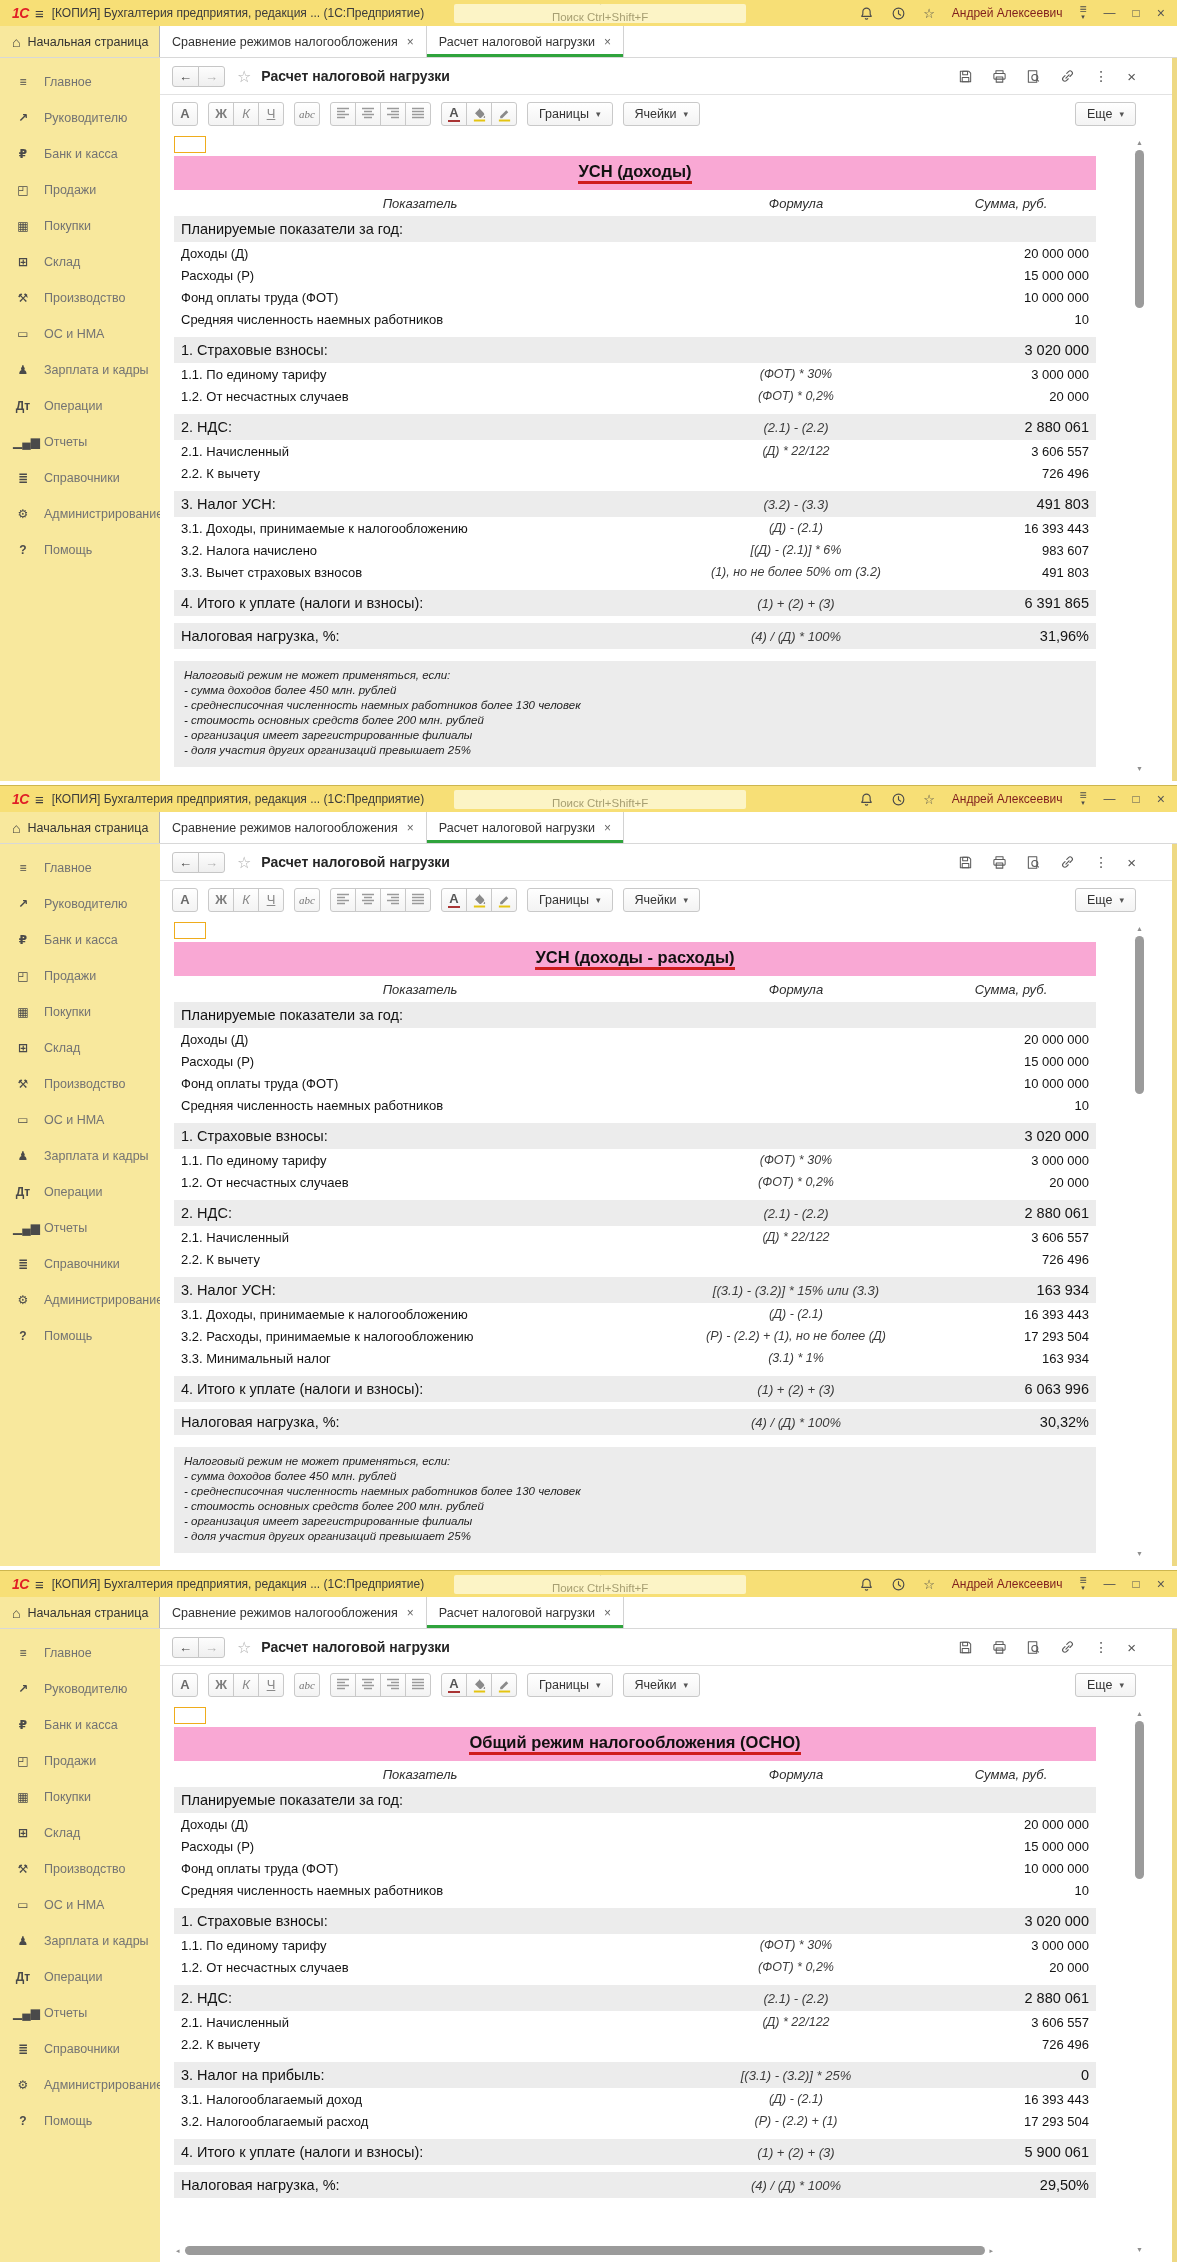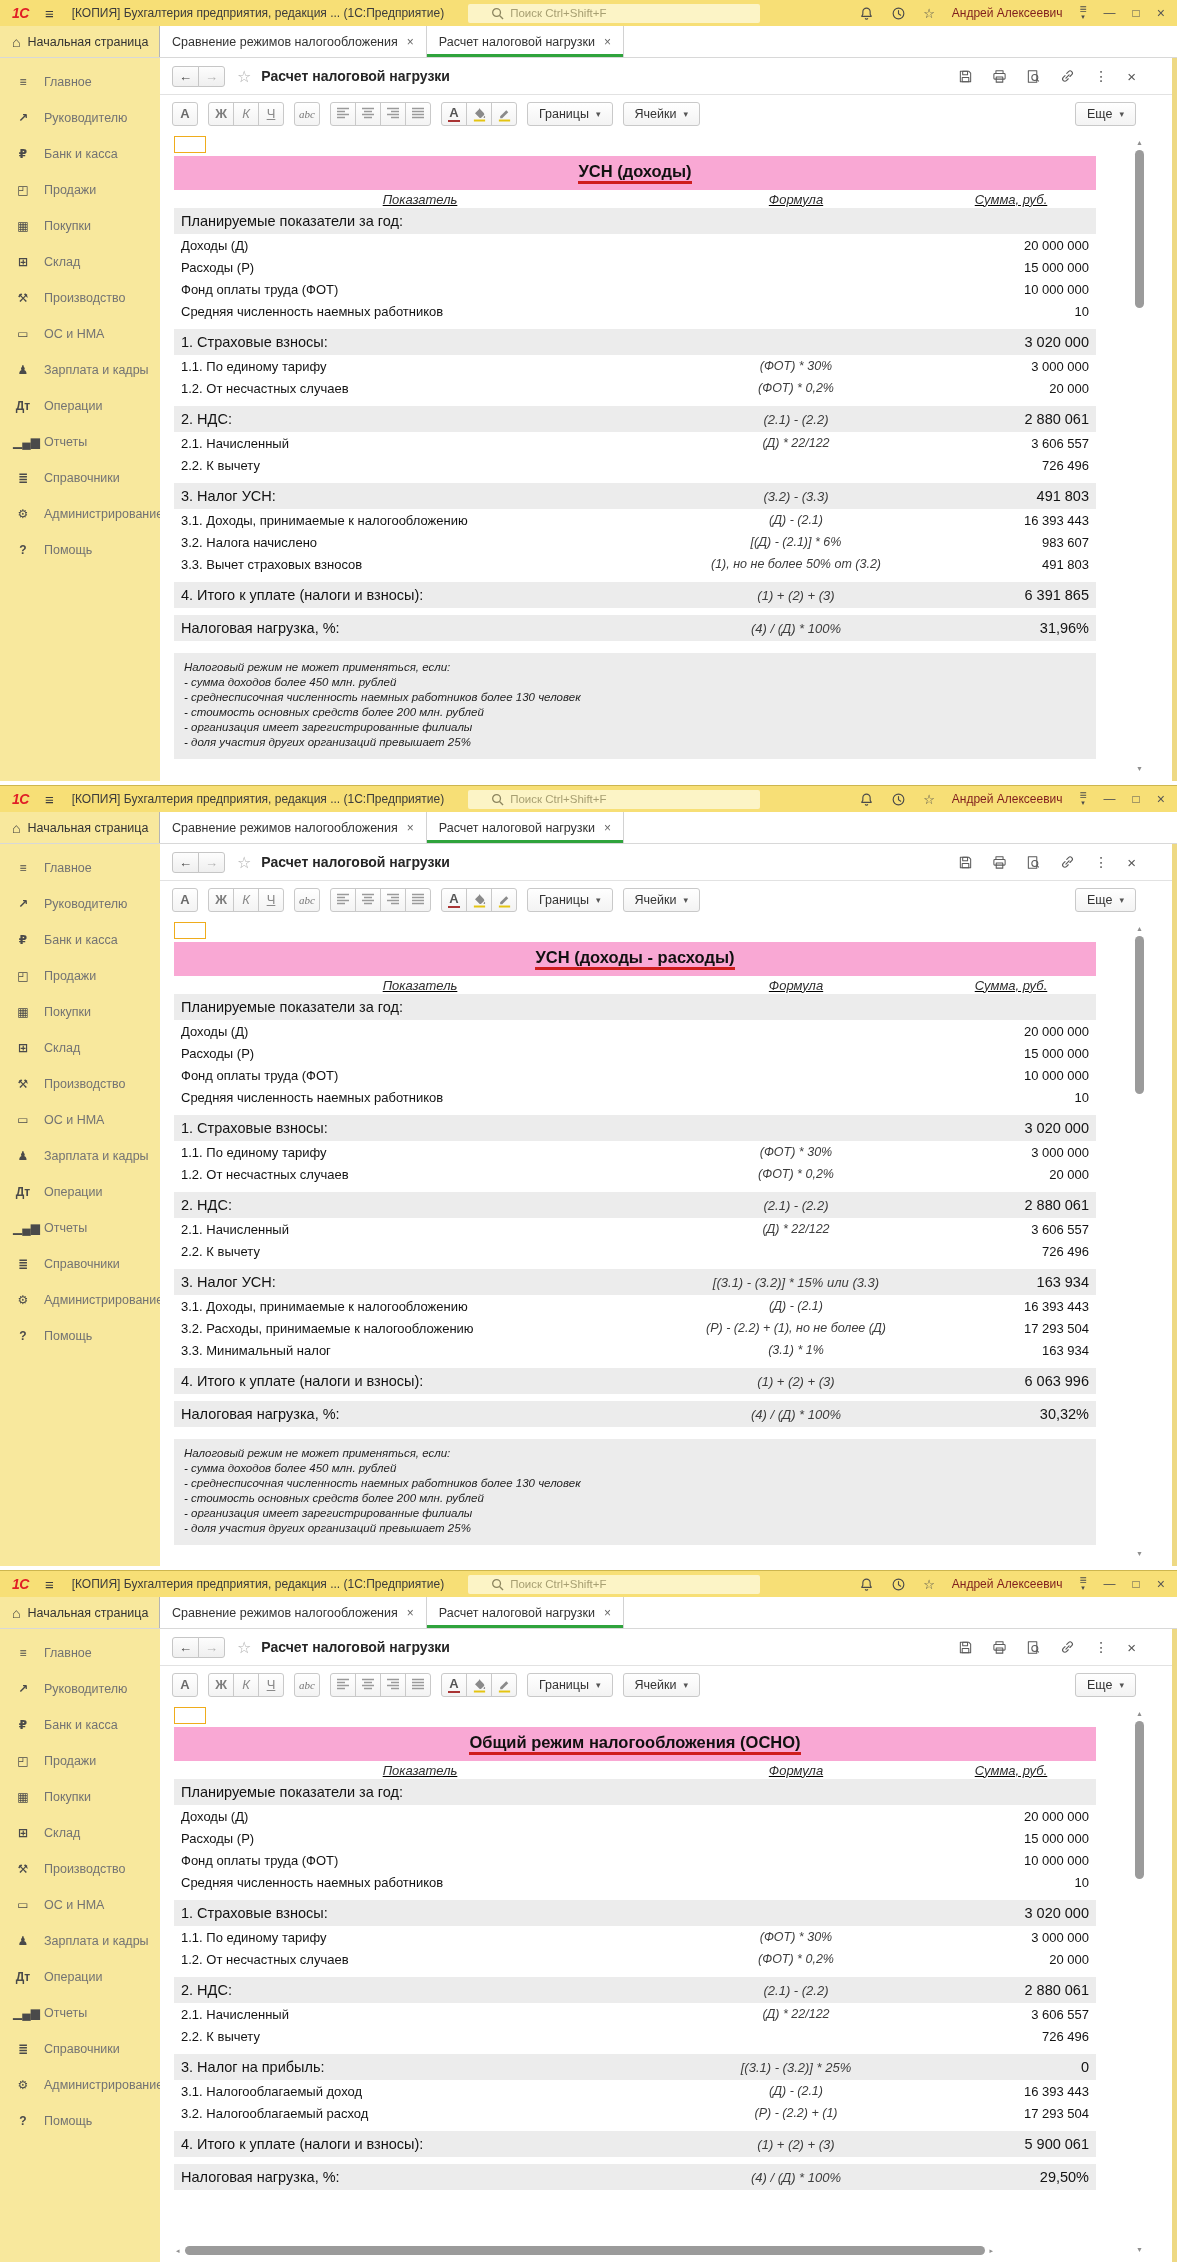--- a/index.html
+++ b/index.html
@@ -3,25 +3,25 @@
 <meta charset="utf-8">
 <style>
   html,body{margin:0;padding:0;background:#fff;width:1177px;font-family:"Liberation Sans","DejaVu Sans",sans-serif;-webkit-font-smoothing:antialiased;}
   *{box-sizing:border-box;}
   #windows{width:1177px;}
   section.window{height:785px;position:relative;overflow:hidden;background:#fff;}
   section.window:nth-of-type(3){height:696px;}
   section.window + section.window{border-top:1px solid #cdb64e;}
 
   
-  .titlebar{height:26px;background:#f7df76;display:flex;align-items:center;padding:0 12px;gap:10px;}
+  .titlebar{height:26px;background:#f7df76;display:flex;align-items:center;padding:0 12px;}
   .logo{color:#e01f26;font-weight:800;font-style:italic;font-size:14px;letter-spacing:-0.5px;}
   .tb-menu{font-size:15px;color:#3c3c3c;margin-left:6px;cursor:default;}
   .tb-title{font-size:12px;color:#3b3b3b;white-space:nowrap;margin-left:8px;text-align:right;}
-  .searchbox{margin-left:14px;width:292px;height:19px;background:#fcf4c6;border-radius:2px;display:flex;align-items:center;gap:6px;padding:0 23px;}
+  .searchbox{margin-left:30px;width:292px;height:19px;background:#fcf4c6;border-radius:2px;display:flex;align-items:center;gap:6px;padding:0 7px;flex-direction:column;}
   .search-ph{font-size:11.5px;color:#a79f72;white-space:nowrap;}
   .tb-icons{margin-left:auto;display:flex;align-items:center;gap:17px;color:#4a4a4a;}
   .tb-star{font-size:13px;color:#4a4a4a;}
   .tb-user{font-size:12px;color:#7f1d1d;white-space:nowrap;}
   .svc{display:inline-flex;flex-direction:column;align-items:center;line-height:8px;font-size:12px;color:#4a4a4a;}
   .svc i{font-style:normal;font-size:7px;}
   .wmin,.wmax,.wclose{font-size:12px;color:#555;}
   .wclose{font-size:14px;}
 
   
@@ -68,21 +68,21 @@
   .dbtn{height:24px;padding:0 11px;border:1px solid #c9c9c9;border-radius:3px;background:linear-gradient(#fff,#f3f3f3);display:inline-flex;align-items:center;gap:7px;font-size:12.5px;color:#333;white-space:nowrap;}
   .caret{font-style:normal;font-size:9px;color:#555;}
   .dbtn.more{margin-left:auto;}
 
   
   .sheet{margin:4px 0 0 14px;width:922px;}
   .name-cell{width:32px;height:17px;border:1.5px solid #efac1c;background:#fff;margin-bottom:3px;}
   .sheet-title{height:34px;background:#f9a8d4;display:flex;align-items:center;justify-content:center;}
   .stitle{font-size:16.5px;font-weight:700;color:#111;border-bottom:3px solid #cf1d1d;line-height:1.12;white-space:nowrap;}
   .row{display:grid;grid-template-columns:492px 260px 170px;align-items:center;background:#fff;}
-  .row.hdr{height:18px;text-decoration:underline;}
+  .row.hdr{height:26px;}
   .row.hdr .hc{font-size:13px;font-style:italic;color:#2e2e2e;text-align:center;white-space:nowrap;}
   .row.section{background:#ececec;height:26px;}
   .row.plain,.row.sub{height:22px;}
   .row.gap{height:7px;}
   .c-label{font-size:13px;color:#131313;padding-left:7px;white-space:nowrap;overflow:hidden;}
   .section .c-label{font-size:14.5px;}
   .c-formula{font-size:12.5px;font-style:italic;color:#3d3d3d;text-align:center;white-space:nowrap;}
   .section .c-formula{font-size:13px;}
   .c-value{font-size:13px;color:#131313;text-align:right;padding-right:7px;white-space:nowrap;}
   .section .c-value{font-size:14.5px;}

